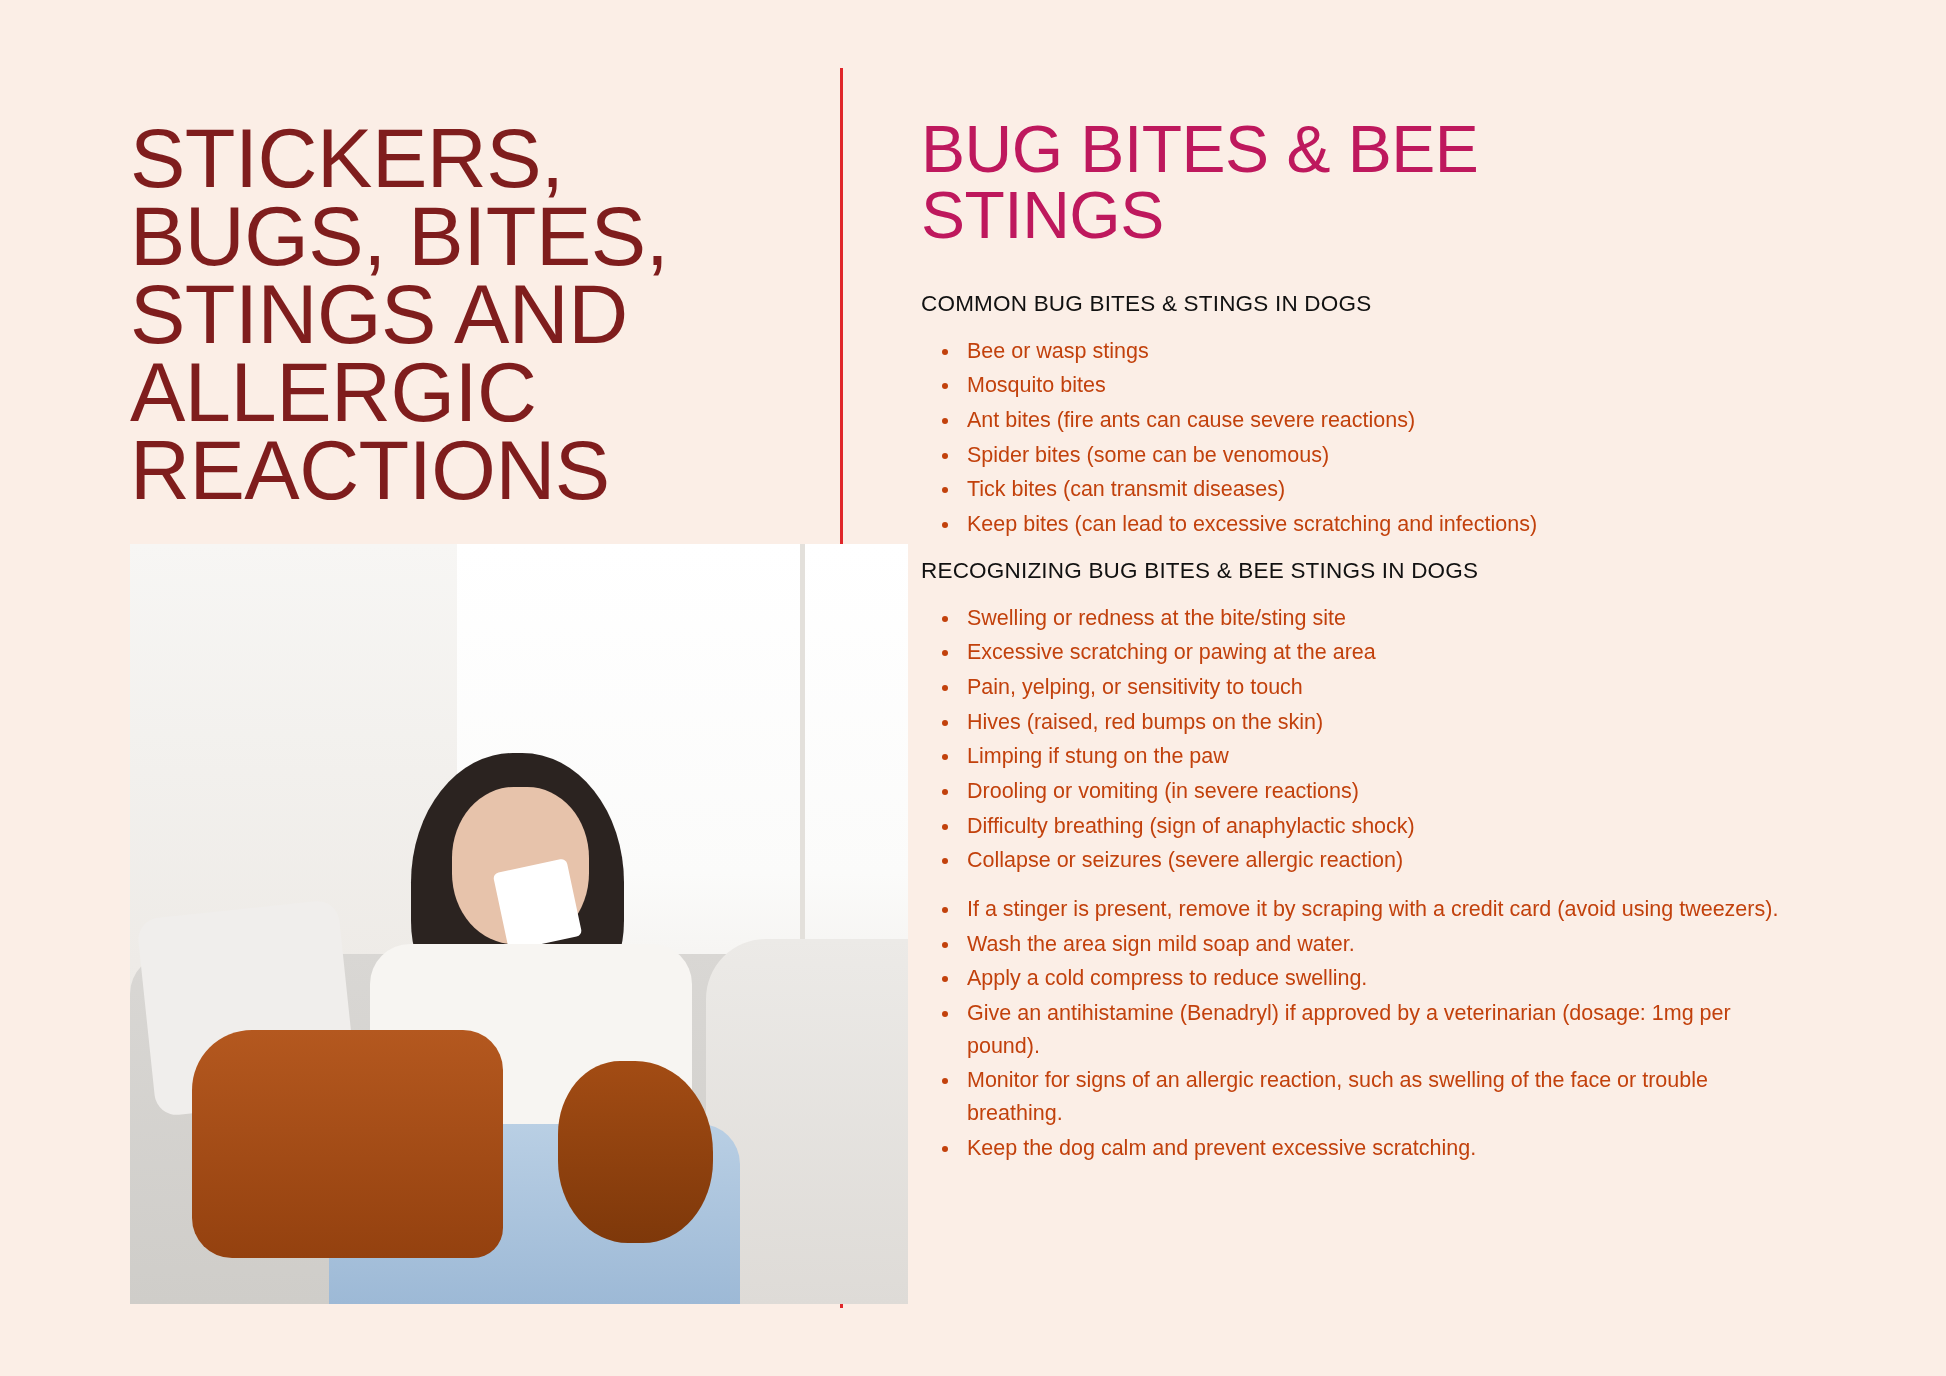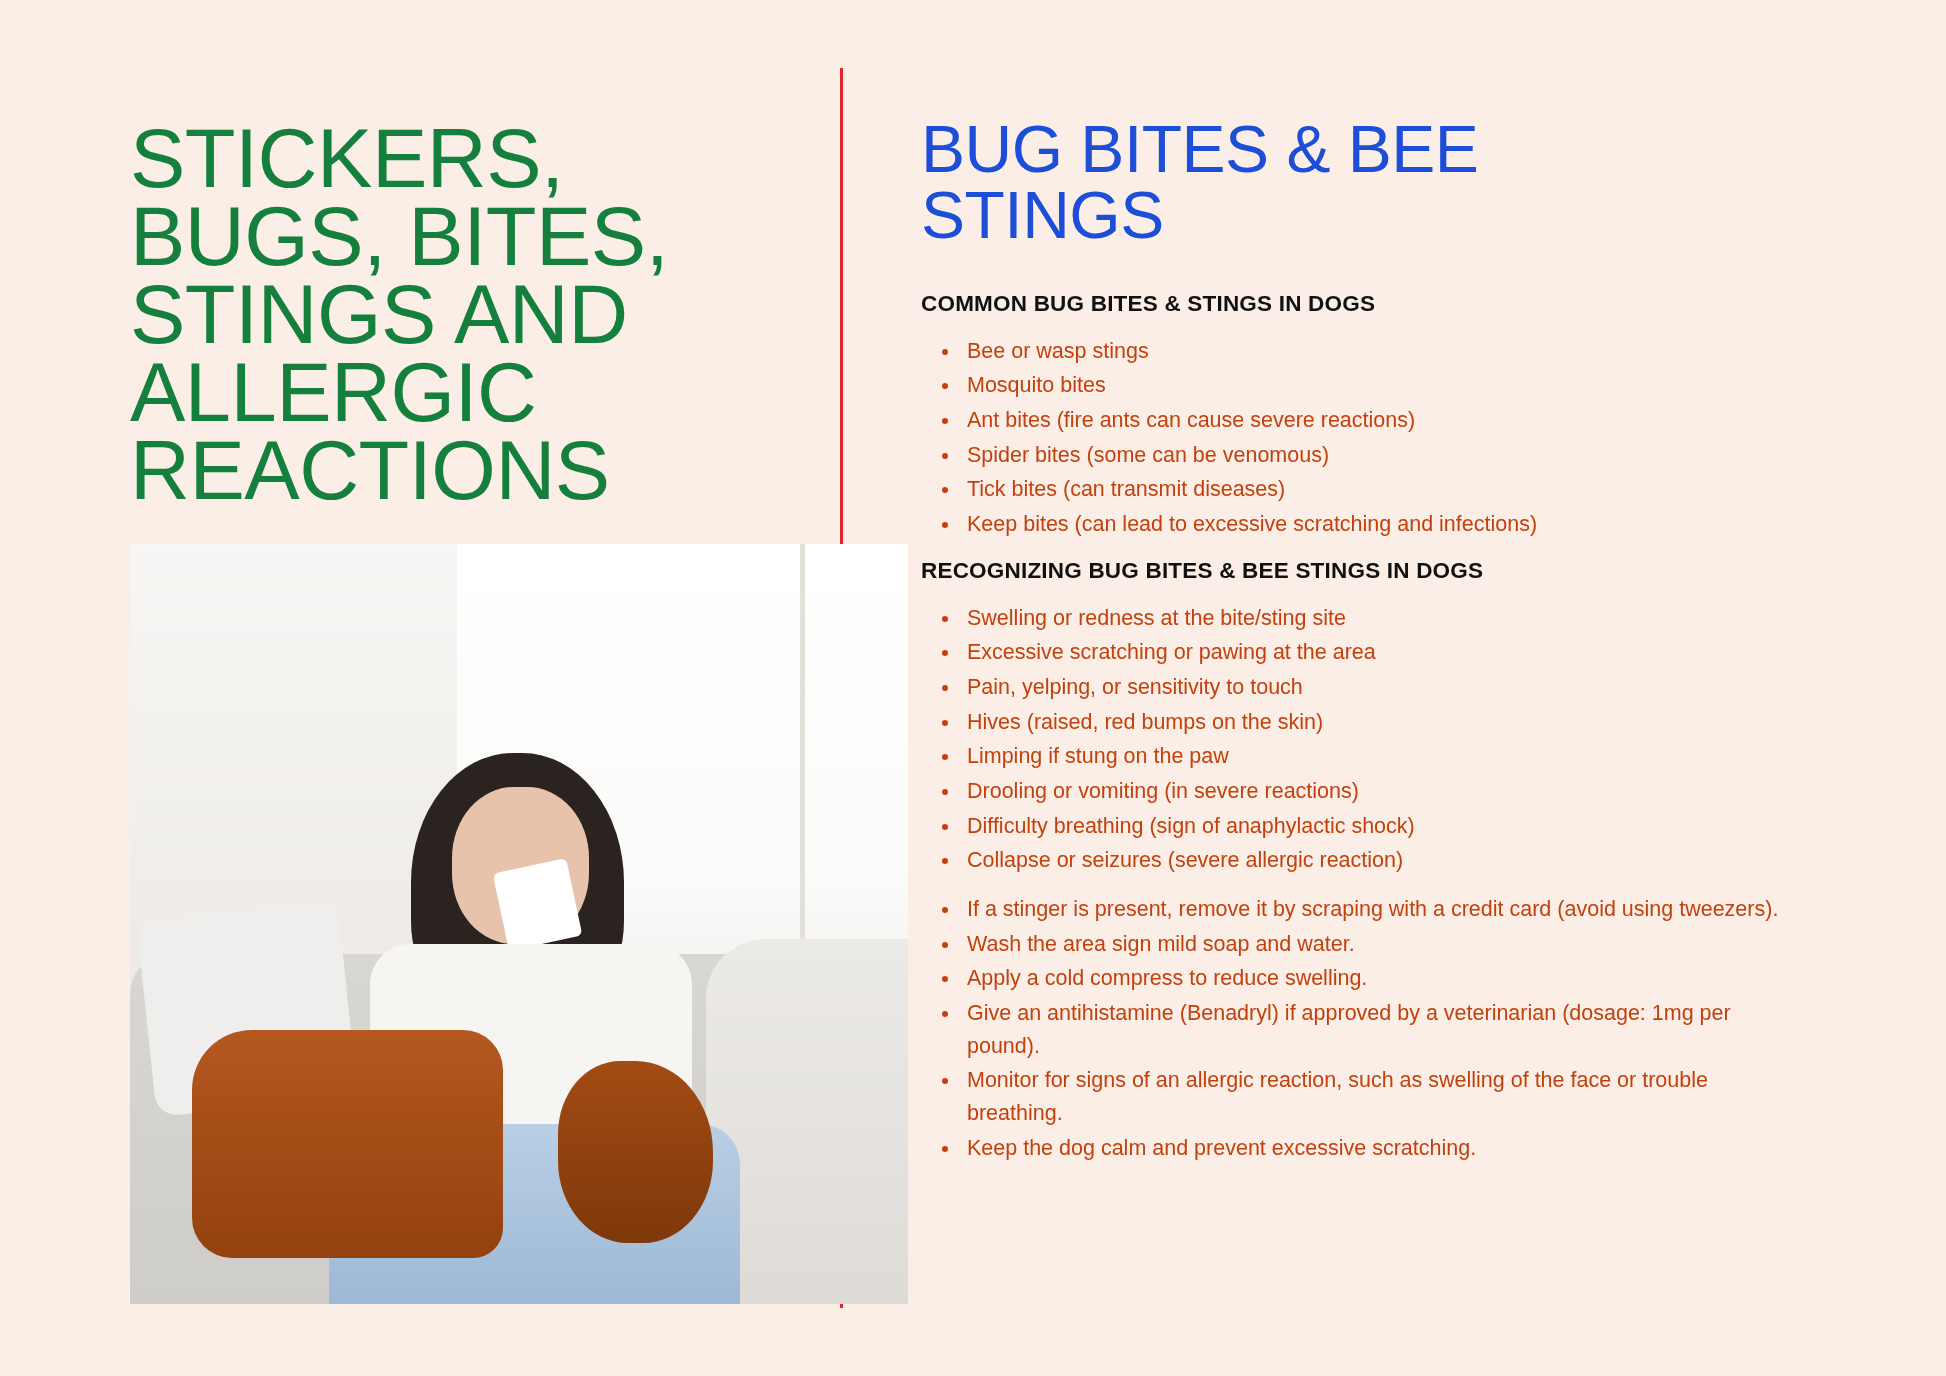--- a/index.html
+++ b/index.html
@@ -27,21 +27,21 @@
     width: 840px;
     padding: 120px 0 0 130px;
     box-sizing: border-box;
   }
   .main-title {
     font-family: "Liberation Sans", sans-serif;
     font-weight: 400;
     font-size: 83px;
     line-height: 0.94;
     letter-spacing: -0.5px;
-    color: #15803d;
+    color: #7f1d1d;
     margin: 0 0 34px 0;
     max-width: 780px;
     white-space: pre-line;
   }
   .photo-frame {
     width: 778px;
     height: 760px;
     position: relative;
     overflow: hidden;
     background: #e9e4e0;
@@ -126,27 +126,27 @@
     flex: 1;
     padding: 116px 80px 0 78px;
     box-sizing: border-box;
   }
   .right-title {
     font-family: "Liberation Sans", sans-serif;
     font-weight: 400;
     font-size: 66px;
     line-height: 1.0;
     letter-spacing: -0.5px;
-    color: #1d4ed8;
+    color: #be185d;
     margin: 0 0 42px 0;
     max-width: 760px;
   }
   .section-head {
     font-size: 22.5px;
-    font-weight: bold;
+    font-weight: normal;
     color: #111111;
     letter-spacing: 0.2px;
     margin: 0 0 16px 0;
     line-height: 1.28;
     max-width: 700px;
   }
   .section + .section {
     margin-top: 16px;
   }
   ul.bullets {

